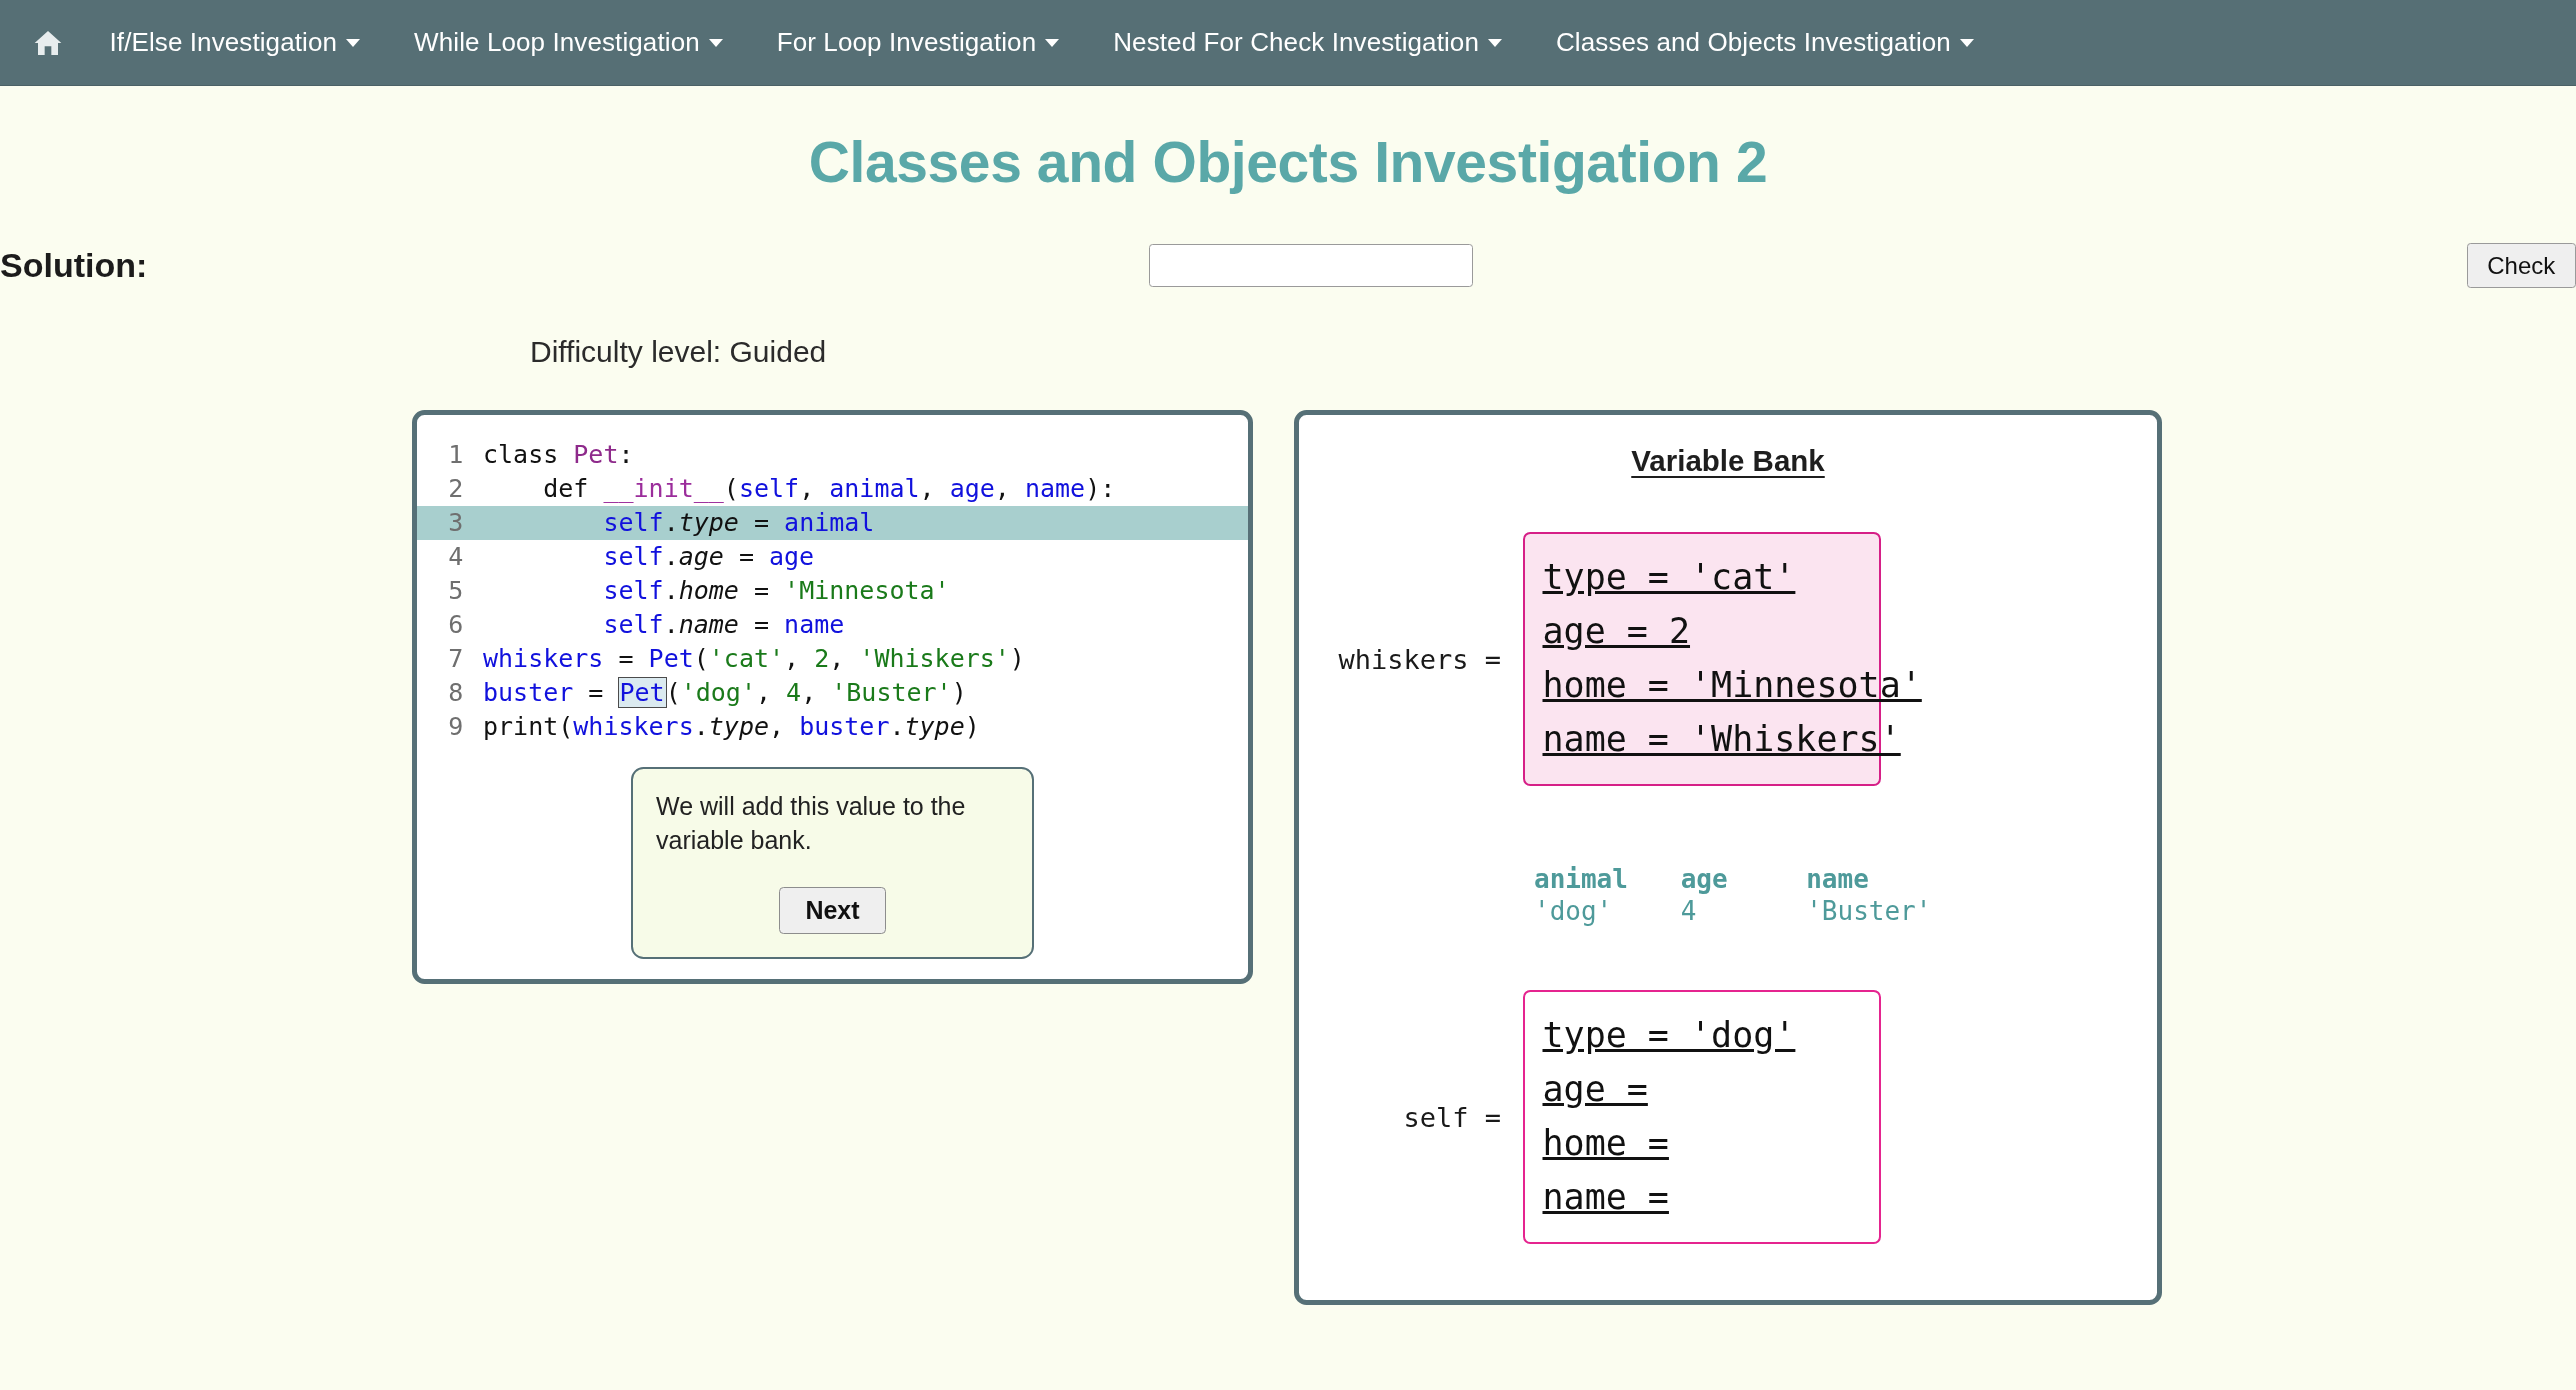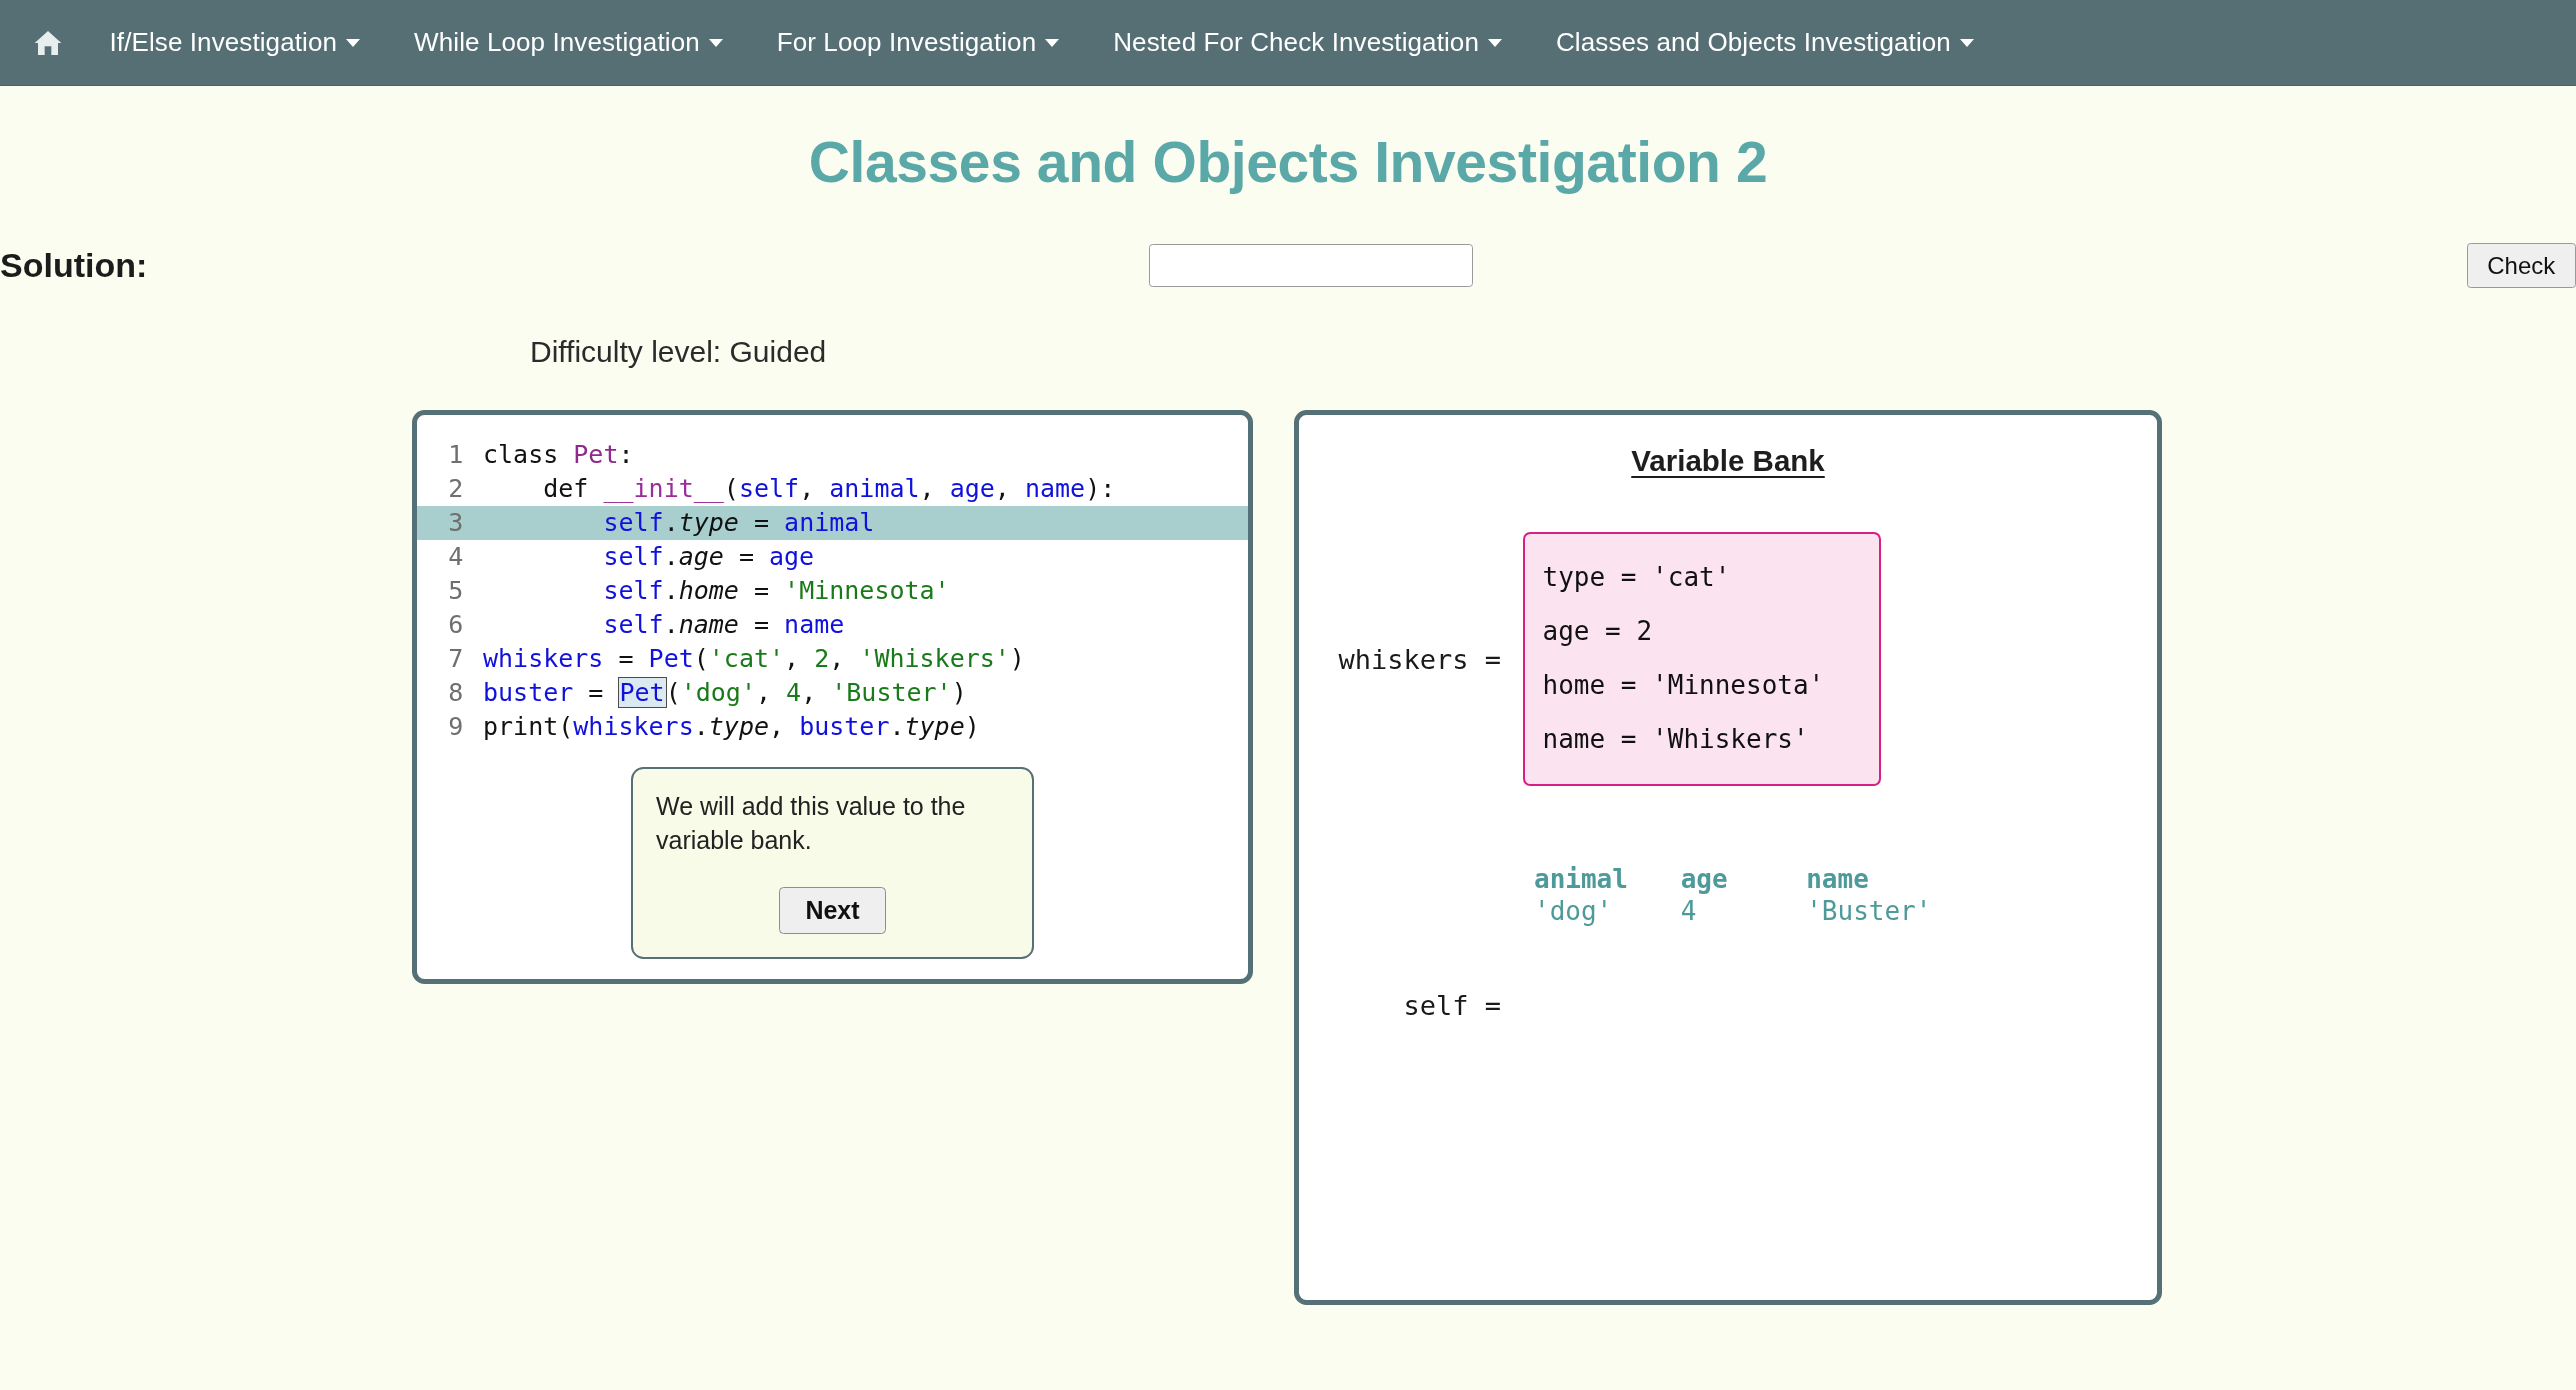--- a/index.html
+++ b/index.html
@@ -232,24 +232,25 @@
   .obj-box.pink {
     background: #fbe4f0;
     border: 2.7px solid #d61f87;
   }
   .obj-box.white {
     background: #ffffff;
     border: 2.7px solid #e5248f;
   }
   .obj-line {
     font-family: "DejaVu Sans Mono", monospace;
-    font-size: 26px;
+    font-size: 35px;
     color: #111111;
     line-height: 54px;
     white-space: pre;
+    text-decoration: underline;
   }
 
   
   .param-table {
     display: flex;
     margin: 77px 0 63px 0;
     padding-left: 235px;
     gap: 0;
   }
   .param-col {
@@ -360,16 +361,22 @@
         <div class="param-val">4</div>
       </div>
       <div class="param-col c2">
         <div class="param-key">name</div>
         <div class="param-val">'Buster'</div>
       </div>
     </div>
 
     <div class="var-row">
       <div class="var-name">self =</div>
+      <div class="obj-box white">
+        <div class="obj-line">type = 'dog'</div>
+        <div class="obj-line">age =</div>
+        <div class="obj-line">home =</div>
+        <div class="obj-line">name =</div>
+      </div>
     </div>
   </div>
 </div>
 
 
 </body></html>

